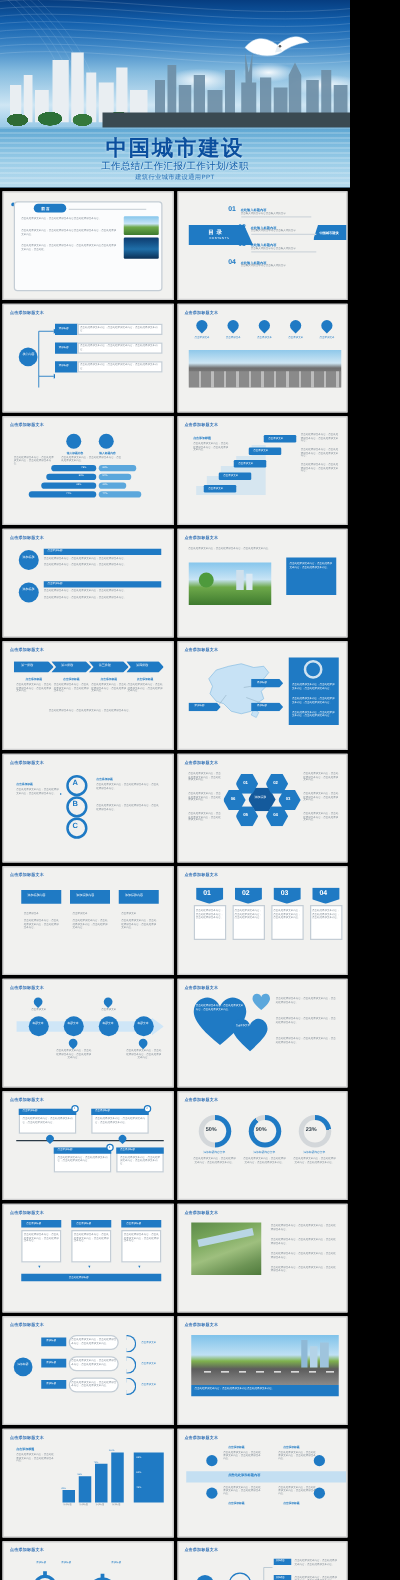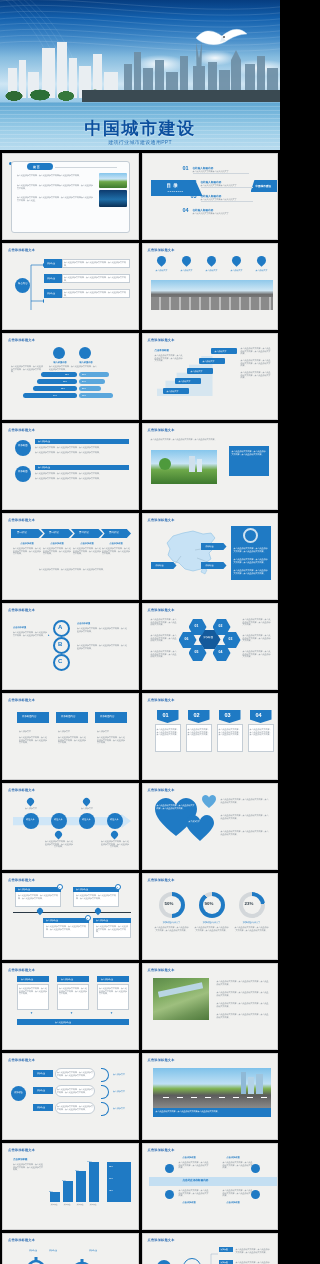--- a/index.html
+++ b/index.html
@@ -205,20 +205,21 @@
   <div class="water"></div>
 
   <svg class="bird" viewBox="0 0 58 30">
     <path d="M4,16 C14,4 24,10 30,14 C36,9 46,3 55,12 C48,12 40,15 33,20 C26,24 12,24 4,16 Z" fill="#ffffff" stroke="#d5e6f2" stroke-width="0.4"></path>
     <path d="M30,14 L34,19 L28,20 Z" fill="#e6eef4"></path>
     <circle cx="32" cy="15" r="1" fill="#555"></circle>
   </svg>
 
   <div class="cover-text">
     <div class="cover-title">中国城市建设</div>
+    <div class="cover-sub">工作总结/工作汇报/工作计划/述职</div>
     <div class="cover-sub2">建筑行业城市建设通用PPT</div>
   </div>
 </div>
 
 <div class="grid">
 
   <div class="slide">
     <div class="bx" style="left:6px;top:8px;width:3px;height:3px;border-radius:50%"></div>
     <div class="rbox" style="left:8px;top:7px;right:8px;bottom:6px;border-radius:3px;background:#fbfcfd;"></div>
     <div class="bx" style="left:24px;top:9px;width:26px;height:7px;border-radius:4px;"></div>

